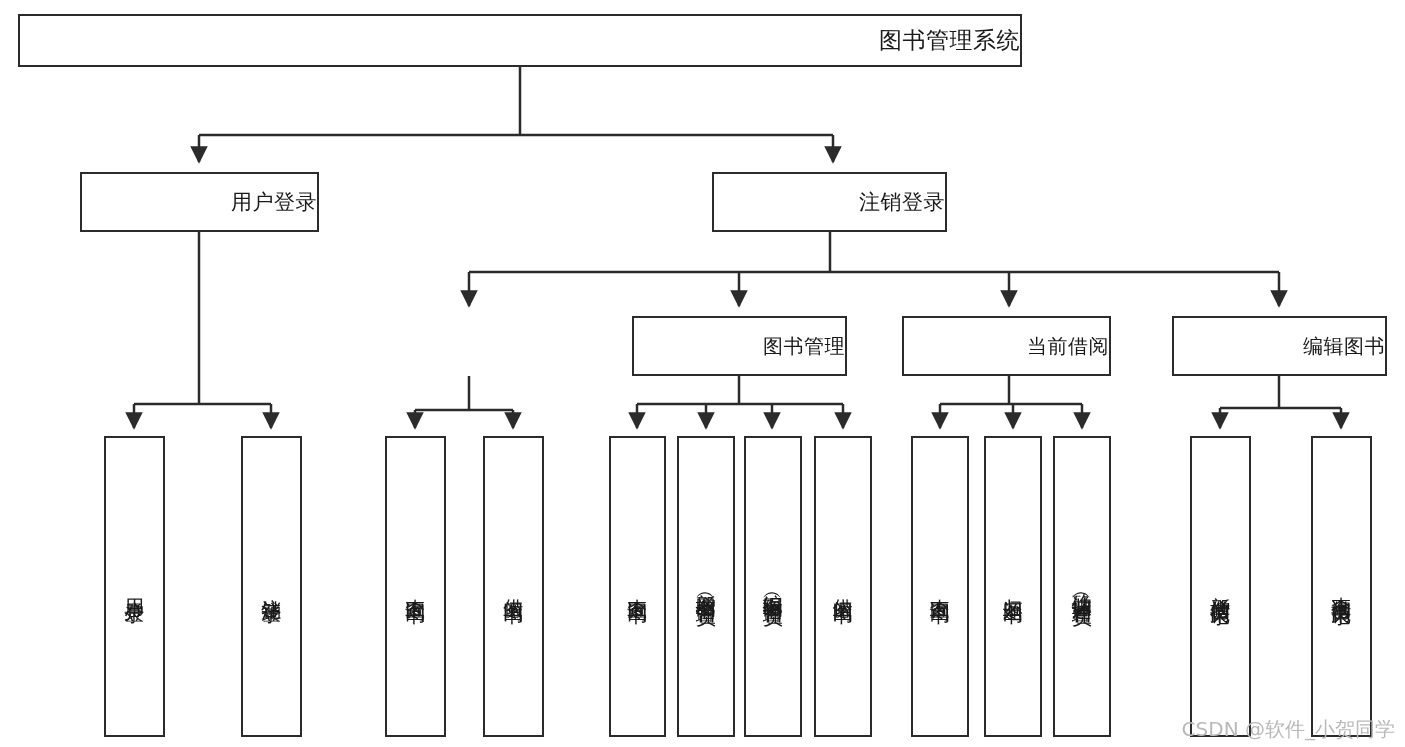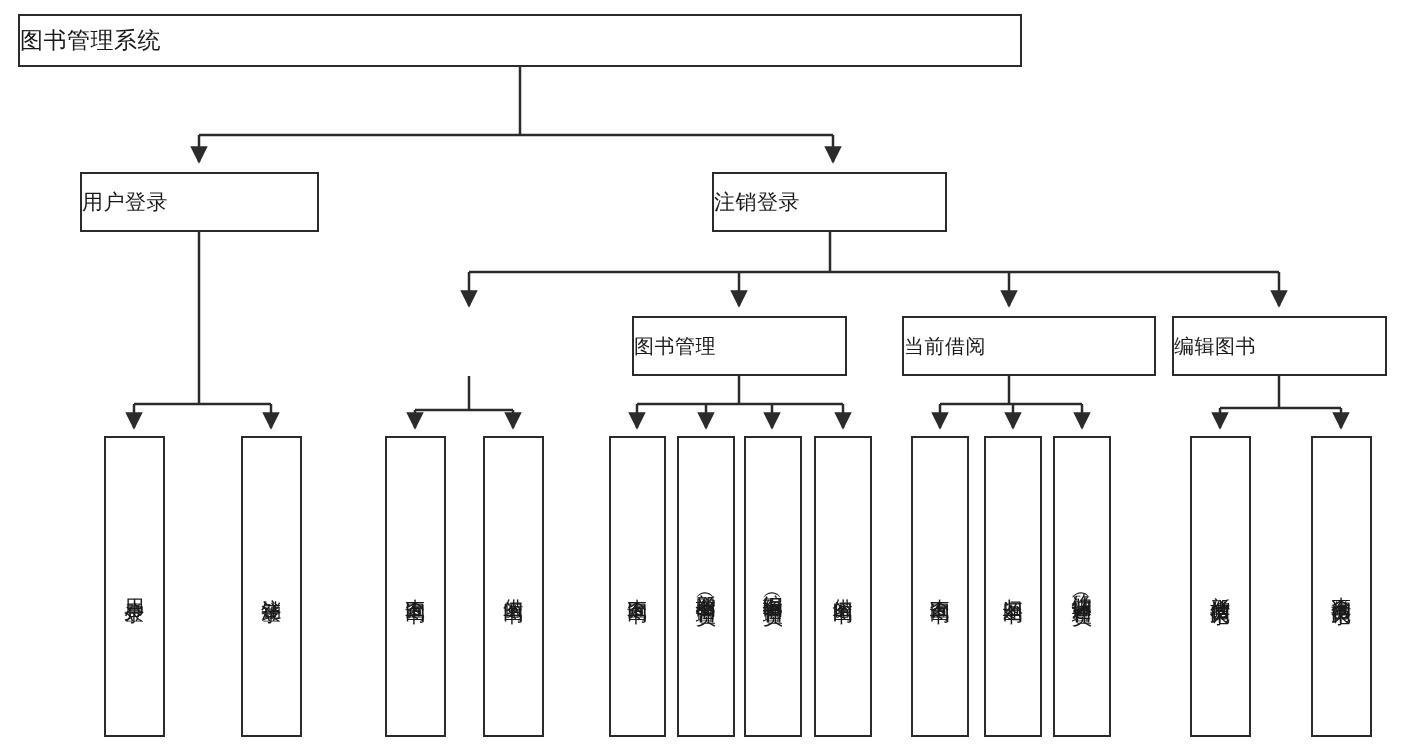--- a/index.html
+++ b/index.html
@@ -25,21 +25,21 @@
     height: 747px;
   }
   .node {
     position: absolute;
     box-sizing: border-box;
     border: 2.5px solid #2b2b2b;
     background: #ffffff;
     color: #1a1a1a;
     display: flex;
     align-items: center;
-    justify-content: flex-start;
+    justify-content: flex-end;
     text-align: center;
     letter-spacing: 0.5px;
   }
   .node.root {
     font-size: 23px;
   }
   .node.level2 {
     font-size: 21px;
   }
   .node.level3 {
@@ -129,21 +129,21 @@
   <div class="node level2" style="left:80px; top:172px; width:239px; height:60px;">
     <span>用户登录</span>
   </div>
   <div class="node level2" style="left:712px; top:172px; width:235px; height:60px;">
     <span>注销登录</span>
   </div>
 
   <div class="node level3" style="left:632px; top:316px; width:215px; height:60px;">
     <span>图书管理</span>
   </div>
-  <div class="node level3" style="left:902px; top:316px; width:254px; height:60px;">
+  <div class="node level3" style="left:902px; top:316px; width:209px; height:60px;">
     <span>当前借阅</span>
   </div>
   <div class="node level3" style="left:1172px; top:316px; width:215px; height:60px;">
     <span>编辑图书</span>
   </div>
 
   <div class="node leaf" style="left:104px; top:436px; width:61px; height:301px;">
     <span class="vtext">用户登录</span>
   </div>
   <div class="node leaf" style="left:241px; top:436px; width:61px; height:301px;">
@@ -180,13 +180,14 @@
     <span class="vtext">确认归还（管理员）</span>
   </div>
 
   <div class="node leaf" style="left:1190px; top:436px; width:61px; height:301px;">
     <span class="vtext">新增借阅记录</span>
   </div>
   <div class="node leaf" style="left:1311px; top:436px; width:61px; height:301px;">
     <span class="vtext">查询借阅记录</span>
   </div>
 
+  <div id="watermark">CSDN @软件_小贺同学</div>
 </div>
 
 </body></html>

